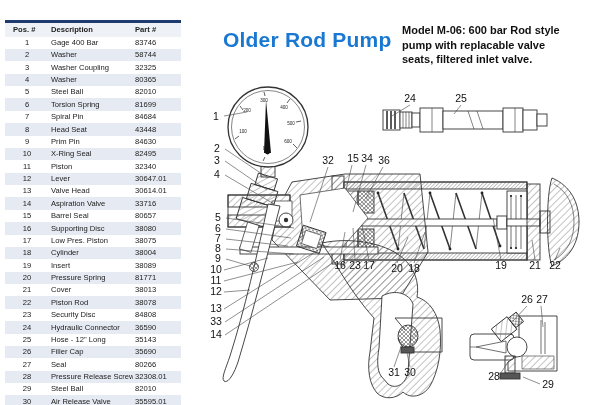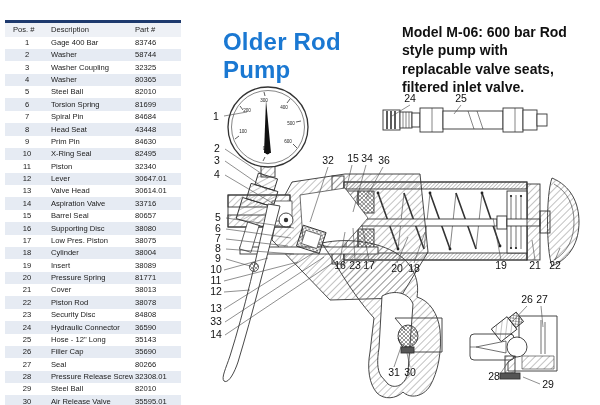--- a/index.html
+++ b/index.html
@@ -8,37 +8,37 @@
     background:#fff;font-family:"Liberation Sans",sans-serif;color:#1a1a1a;
   }
   
   .parts-table{
     position:absolute;left:5px;top:20px;width:158px;
     border-collapse:collapse;table-layout:fixed;
     font-size:7.6px;line-height:1;
   }
   .parts-table thead th{
     background:#eef1f6;border-top:3px solid #1e3a6e;
-    font-weight:normal;text-align:left;padding:3px 2px 3px 2px;color:#222;
+    font-weight:bold;text-align:left;padding:3px 2px 3px 2px;color:#222;
   }
   .parts-table th.pos{width:34px;padding-left:8px;}
   .parts-table th.desc{width:80px;margin-left:29px;}
   .parts-table th.part{width:44px;}
   .parts-table td{padding:2.4px 2px;white-space:nowrap;overflow:hidden;}
   .parts-table td.pos{text-align:center;}
   .parts-table tr.even td{background:#e6ebf3;}
   .parts-table tbody{border-bottom:2px solid #1e3a6e;}
   
   .page-title{
     position:absolute;left:223px;top:28px;width:175px;
-    font-size:24px;font-weight:bold;color:#1a78d2;letter-spacing:.2px;
+    font-size:21px;font-weight:bold;color:#1a78d2;letter-spacing:.2px;
   }
   .model-note{
     position:absolute;left:402px;top:23px;width:174px;
-    font-size:14px;font-weight:bold;color:#111;line-height:1.32;
+    font-size:11px;font-weight:bold;color:#111;line-height:1.32;
   }
   
   .diagram{position:absolute;left:0;top:0;}
   svg text{font-family:"Liberation Sans",sans-serif;}
   .callout{font-size:10.5px;fill:#111;}
   .dial-label{font-size:4.6px;fill:#222;}
 </style>
 </head>
 <body>
 

